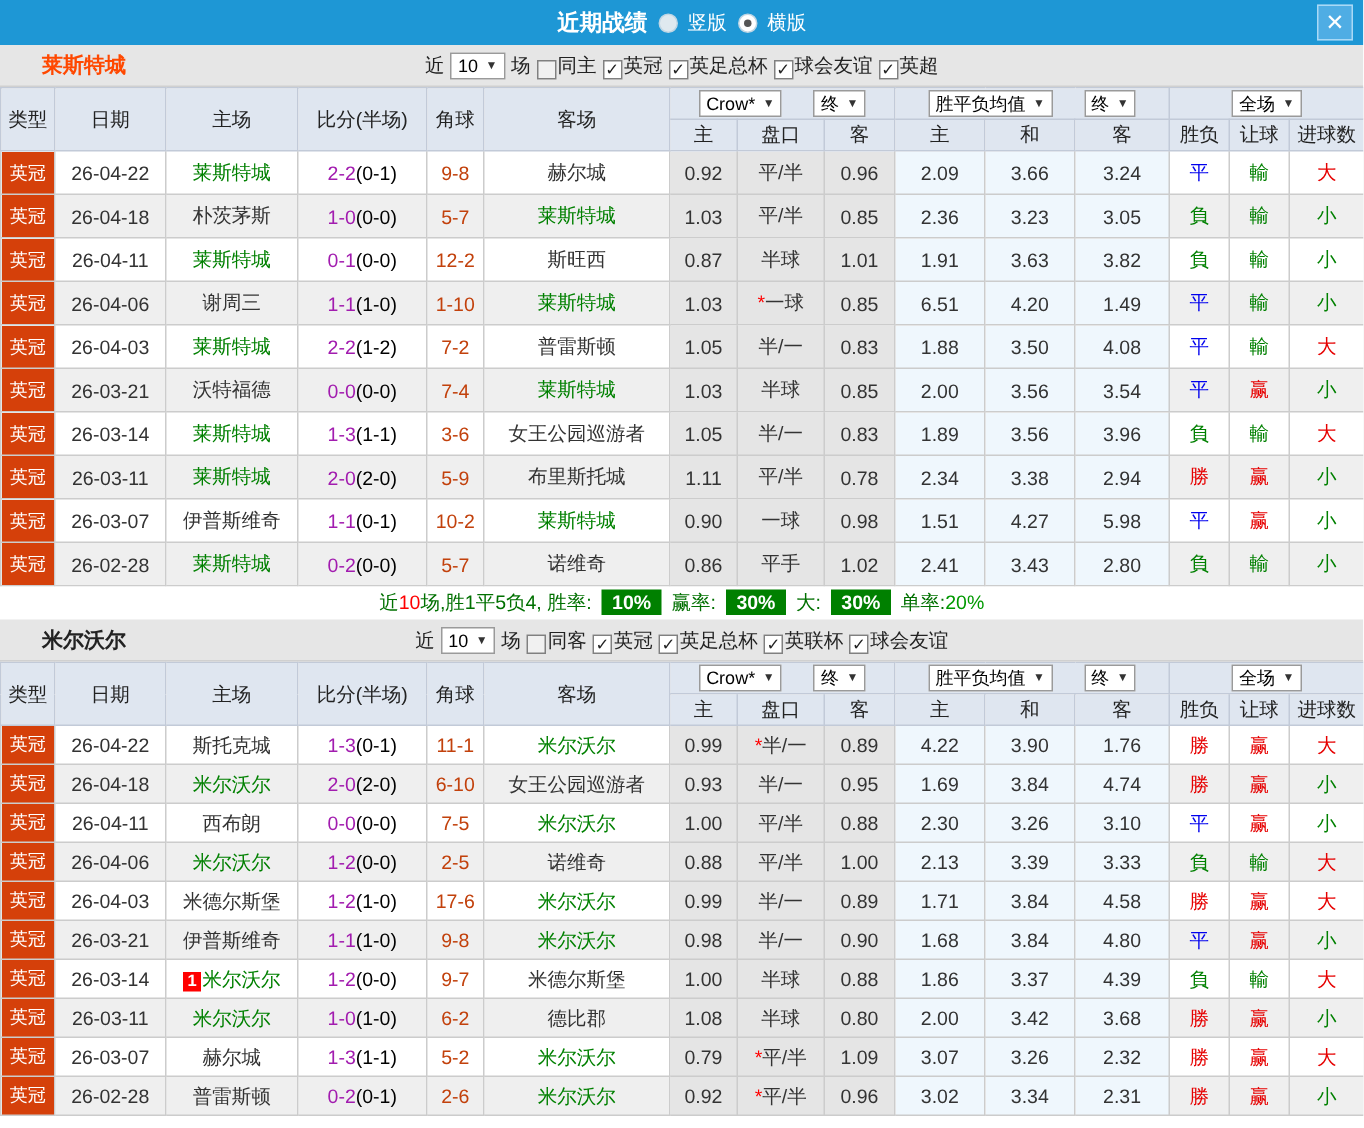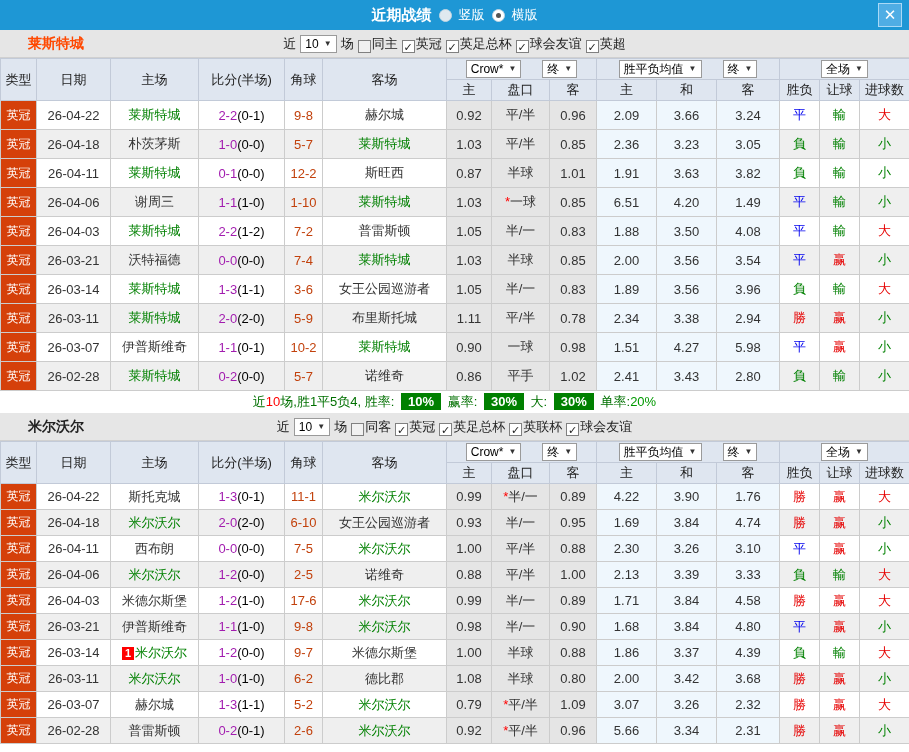--- a/index.html
+++ b/index.html
@@ -630,21 +630,21 @@
           <tr>
   <td class="lgc">英冠</td>
   <td class="striped">26-02-28</td>
   <td class="striped"><span class="">普雷斯顿</span></td>
   <td class="striped"><span class="ft">0-2</span><span class="ht">(0-1)</span></td>
   <td class="striped cn">2-6</td>
   <td class="striped"><span class="tg">米尔沃尔</span></td>
   <td class="cream">0.92</td>
   <td class="cream"><span class="star">*</span>平/半</td>
   <td class="cream">0.96</td>
-  <td class="ablue">5.66</td>
+  <td class="ablue">3.02</td>
   <td class="ablue">3.34</td>
   <td class="ablue">2.31</td>
   <td class="striped cr">勝</td>
   <td class="striped cr">赢</td>
   <td class="striped cg">小</td>
 </tr>
         </tbody>
     </table>
   </section>
 </div>

